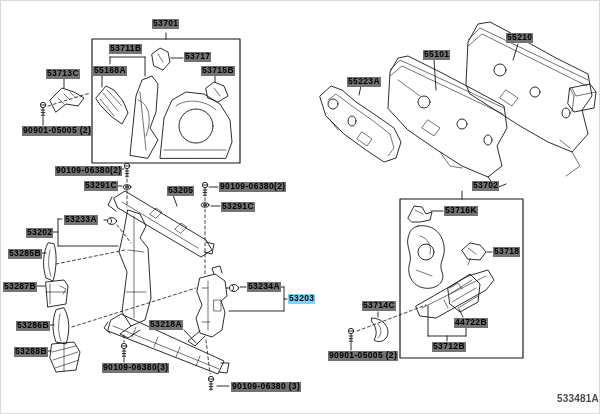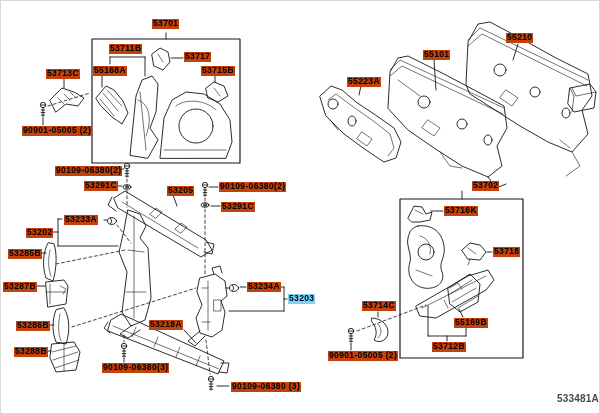--- a/index.html
+++ b/index.html
@@ -8,21 +8,21 @@
     box-shadow:inset 0 0 0 1px #d9d9d9;
     font-family:"Liberation Sans",sans-serif;
   }
   #art{position:absolute;left:0;top:0;}
   #art *{stroke:#151515;stroke-width:.9;fill:none;stroke-linecap:round;stroke-linejoin:round;}
   #art .solid{fill:#ffffff;}
   #art .dash{stroke-dasharray:3 2.6;stroke-width:.8;}
   #art .box{stroke-width:1.15;}
   #art .thin{stroke-width:.6;}
   .lbl{
-    position:absolute;white-space:nowrap;color:#000;background:#c2410c;
+    position:absolute;white-space:nowrap;color:#000;background:#737373;
     font:700 8.5px/1.15 "Liberation Sans",sans-serif;letter-spacing:.35px;
     padding:0 1px;
   }
   .hl{background:#3df03d;}
   .code{color:#4a4a4a;font-size:10px;letter-spacing:.2px;background:transparent;}
 </style>
 </head>
 <body>
 
 <div id="stage">
@@ -276,19 +276,19 @@
   <span class="lbl" style="left:247px;top:282px">53234A</span>
   <span class="lbl hl" style="left: 288px; top: 294px; background: #7dd3fc;">53203</span>
   <span class="lbl" style="left:102px;top:363px">90109-06380(3)</span>
   <span class="lbl" style="left:231px;top:382px">90109-06380 (3)</span>
   <span class="lbl" style="left:347px;top:77px">55223A</span>
   <span class="lbl" style="left:423px;top:50px">55101</span>
   <span class="lbl" style="left:506px;top:33px">55210</span>
   <span class="lbl" style="left:472px;top:181px">53702</span>
   <span class="lbl" style="left:444px;top:206px">53716K</span>
   <span class="lbl" style="left:493px;top:247px">53718</span>
-  <span class="lbl" style="left:454px;top:318px">55169B</span>
+  <span class="lbl" style="left:454px;top:318px">44722B</span>
   <span class="lbl" style="left:432px;top:342px">53712B</span>
   <span class="lbl" style="left:362px;top:301px">53714C</span>
   <span class="lbl" style="left:328px;top:351px">90901-05005 (2)</span>
   <span class="lbl code" style="left:556px;top:393px">533481A</span>
 
 </div>
 
 </body></html>

